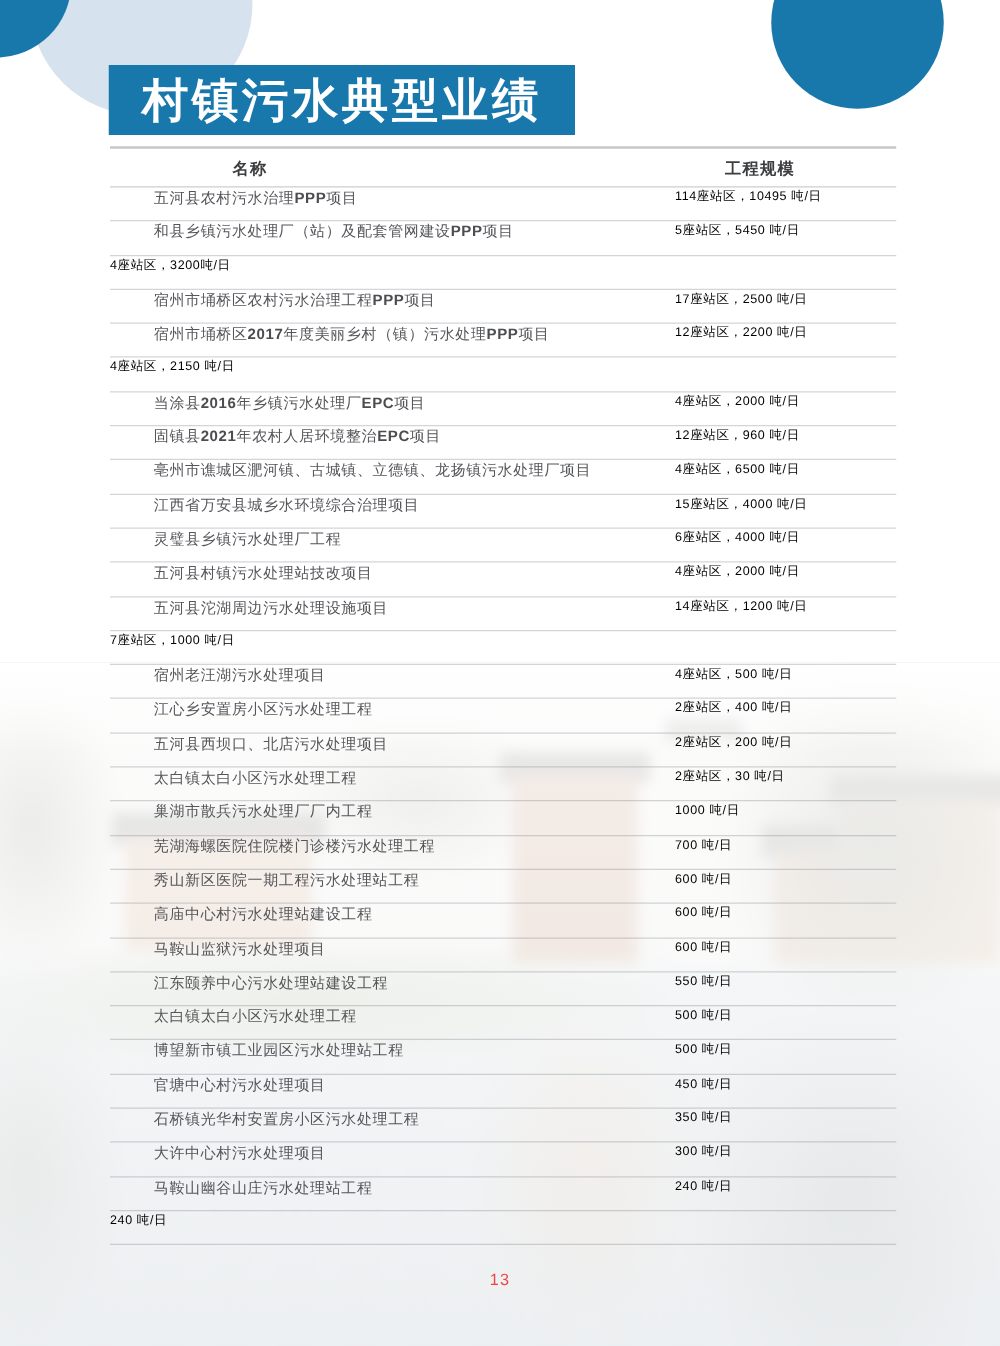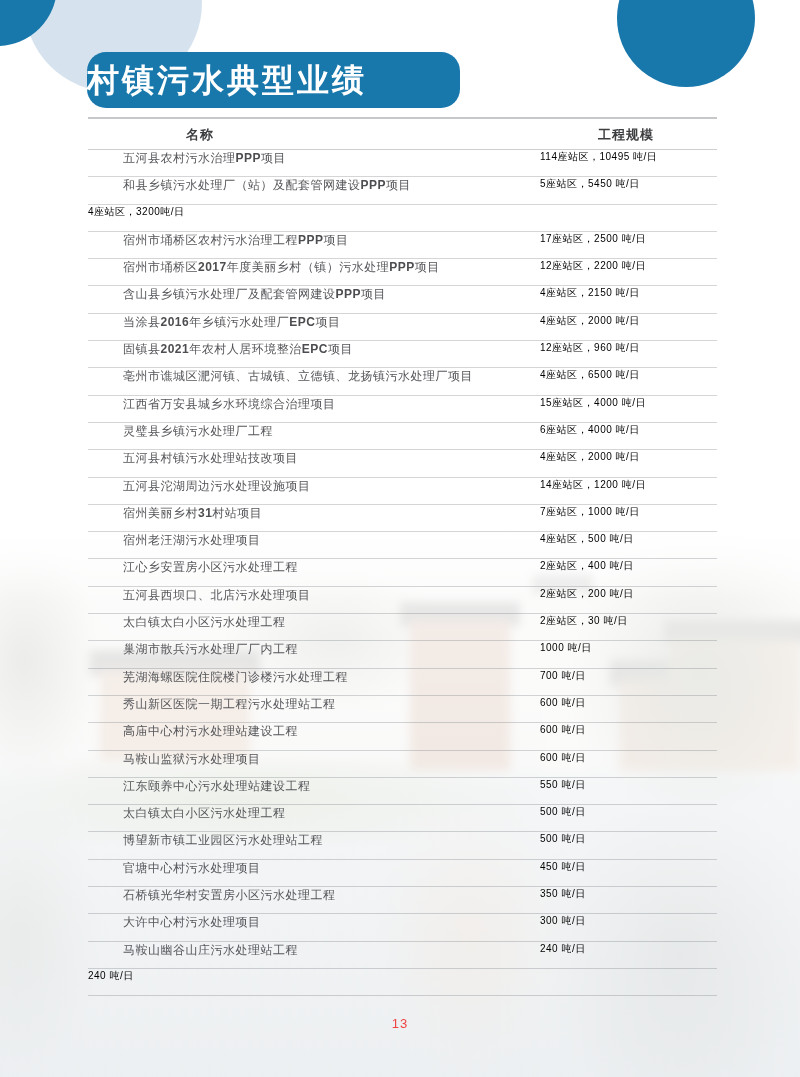--- a/index.html
+++ b/index.html
@@ -37,27 +37,27 @@
   .water-reflections{position:absolute;left:0;top:300px;width:840px;height:290px;
     background:
       radial-gradient(ellipse 140px 200px at 490px 120px,rgba(205,170,140,.5),rgba(205,170,140,0) 70%),
       radial-gradient(ellipse 200px 240px at 700px 140px,rgba(110,120,115,.45),rgba(110,120,115,0) 70%),
       radial-gradient(ellipse 120px 200px at 40px 120px,rgba(120,130,115,.4),rgba(120,130,115,0) 70%),
       repeating-linear-gradient(90deg,rgba(255,255,255,.14) 0 6px,rgba(90,100,105,.08) 6px 13px);}
   .photo-wash{position:absolute;inset:0;
     background:linear-gradient(to bottom,rgba(255,255,255,1) 0,rgba(255,255,255,.84) 70px,rgba(255,255,255,.8) 300px,rgba(255,255,255,.7) 100%);}
   
   .title-box{position:absolute;left:87px;top:52px;width:373px;height:56px;background:var(--brand);
-    color:#fff;font-size:32px;font-weight:800;letter-spacing:3px;line-height:57px;border-radius:19px;}
+    color:#fff;font-size:37px;font-weight:800;letter-spacing:3px;text-align:center;line-height:57px;}
   
   .table{position:absolute;left:88px;top:117px;width:629px;}
   .thead{position:relative;height:30px;border-top:2px solid #c7c8c9;border-bottom:1px solid #cdcecf;}
   .thead span{position:absolute;top:7px;font-size:13px;font-weight:700;color:#3d3e40;letter-spacing:1px;margin-left:20px;}
   .th-name{left:78px;}
-  .th-scale{left:490px;text-align:center;}
+  .th-scale{left:472px;text-align:center;}
   .trow{display:flex;height:27.3px;box-sizing:border-box;
     border-bottom:1px solid rgba(130,135,140,.35);}
   .cell-name{width:452px;box-sizing:border-box;padding-left:35px;font-size:12px;color:#55565a;letter-spacing:.5px;
     white-space:nowrap;overflow:hidden;}
   .cell-name b{font-weight:700;color:#4c4d50;}
   .cell-scale{flex:1;font-size:10px;color:#000000;letter-spacing:.5px;white-space:nowrap;}
   
   .page-number{position:absolute;left:0;top:1016px;width:100%;text-align:center;
     font-size:13px;color:#ef4444;letter-spacing:1px;}
 </style>
@@ -114,21 +114,20 @@
         </div>
         <div class="trow">
           <div class="cell-name">宿州市埇桥区农村污水治理工程<b>PPP</b>项目</div>
           <div class="cell-scale">17座站区，2500 吨/日</div>
         </div>
         <div class="trow">
           <div class="cell-name">宿州市埇桥区<b>2017</b>年度美丽乡村（镇）污水处理<b>PPP</b>项目</div>
           <div class="cell-scale">12座站区，2200 吨/日</div>
         </div>
         <div class="trow">
-          <div class="cell-name">含山县乡镇污水处理厂及配套管网建设<b>PPP</b>项目</div>
           <div class="cell-scale">4座站区，2150 吨/日</div>
         </div>
         <div class="trow">
           <div class="cell-name">当涂县<b>2016</b>年乡镇污水处理厂<b>EPC</b>项目</div>
           <div class="cell-scale">4座站区，2000 吨/日</div>
         </div>
         <div class="trow">
           <div class="cell-name">固镇县<b>2021</b>年农村人居环境整治<b>EPC</b>项目</div>
           <div class="cell-scale">12座站区，960 吨/日</div>
         </div>
@@ -146,21 +145,20 @@
         </div>
         <div class="trow">
           <div class="cell-name">五河县村镇污水处理站技改项目</div>
           <div class="cell-scale">4座站区，2000 吨/日</div>
         </div>
         <div class="trow">
           <div class="cell-name">五河县沱湖周边污水处理设施项目</div>
           <div class="cell-scale">14座站区，1200 吨/日</div>
         </div>
         <div class="trow">
-          <div class="cell-name">宿州美丽乡村<b>31</b>村站项目</div>
           <div class="cell-scale">7座站区，1000 吨/日</div>
         </div>
         <div class="trow">
           <div class="cell-name">宿州老汪湖污水处理项目</div>
           <div class="cell-scale">4座站区，500 吨/日</div>
         </div>
         <div class="trow">
           <div class="cell-name">江心乡安置房小区污水处理工程</div>
           <div class="cell-scale">2座站区，400 吨/日</div>
         </div>

